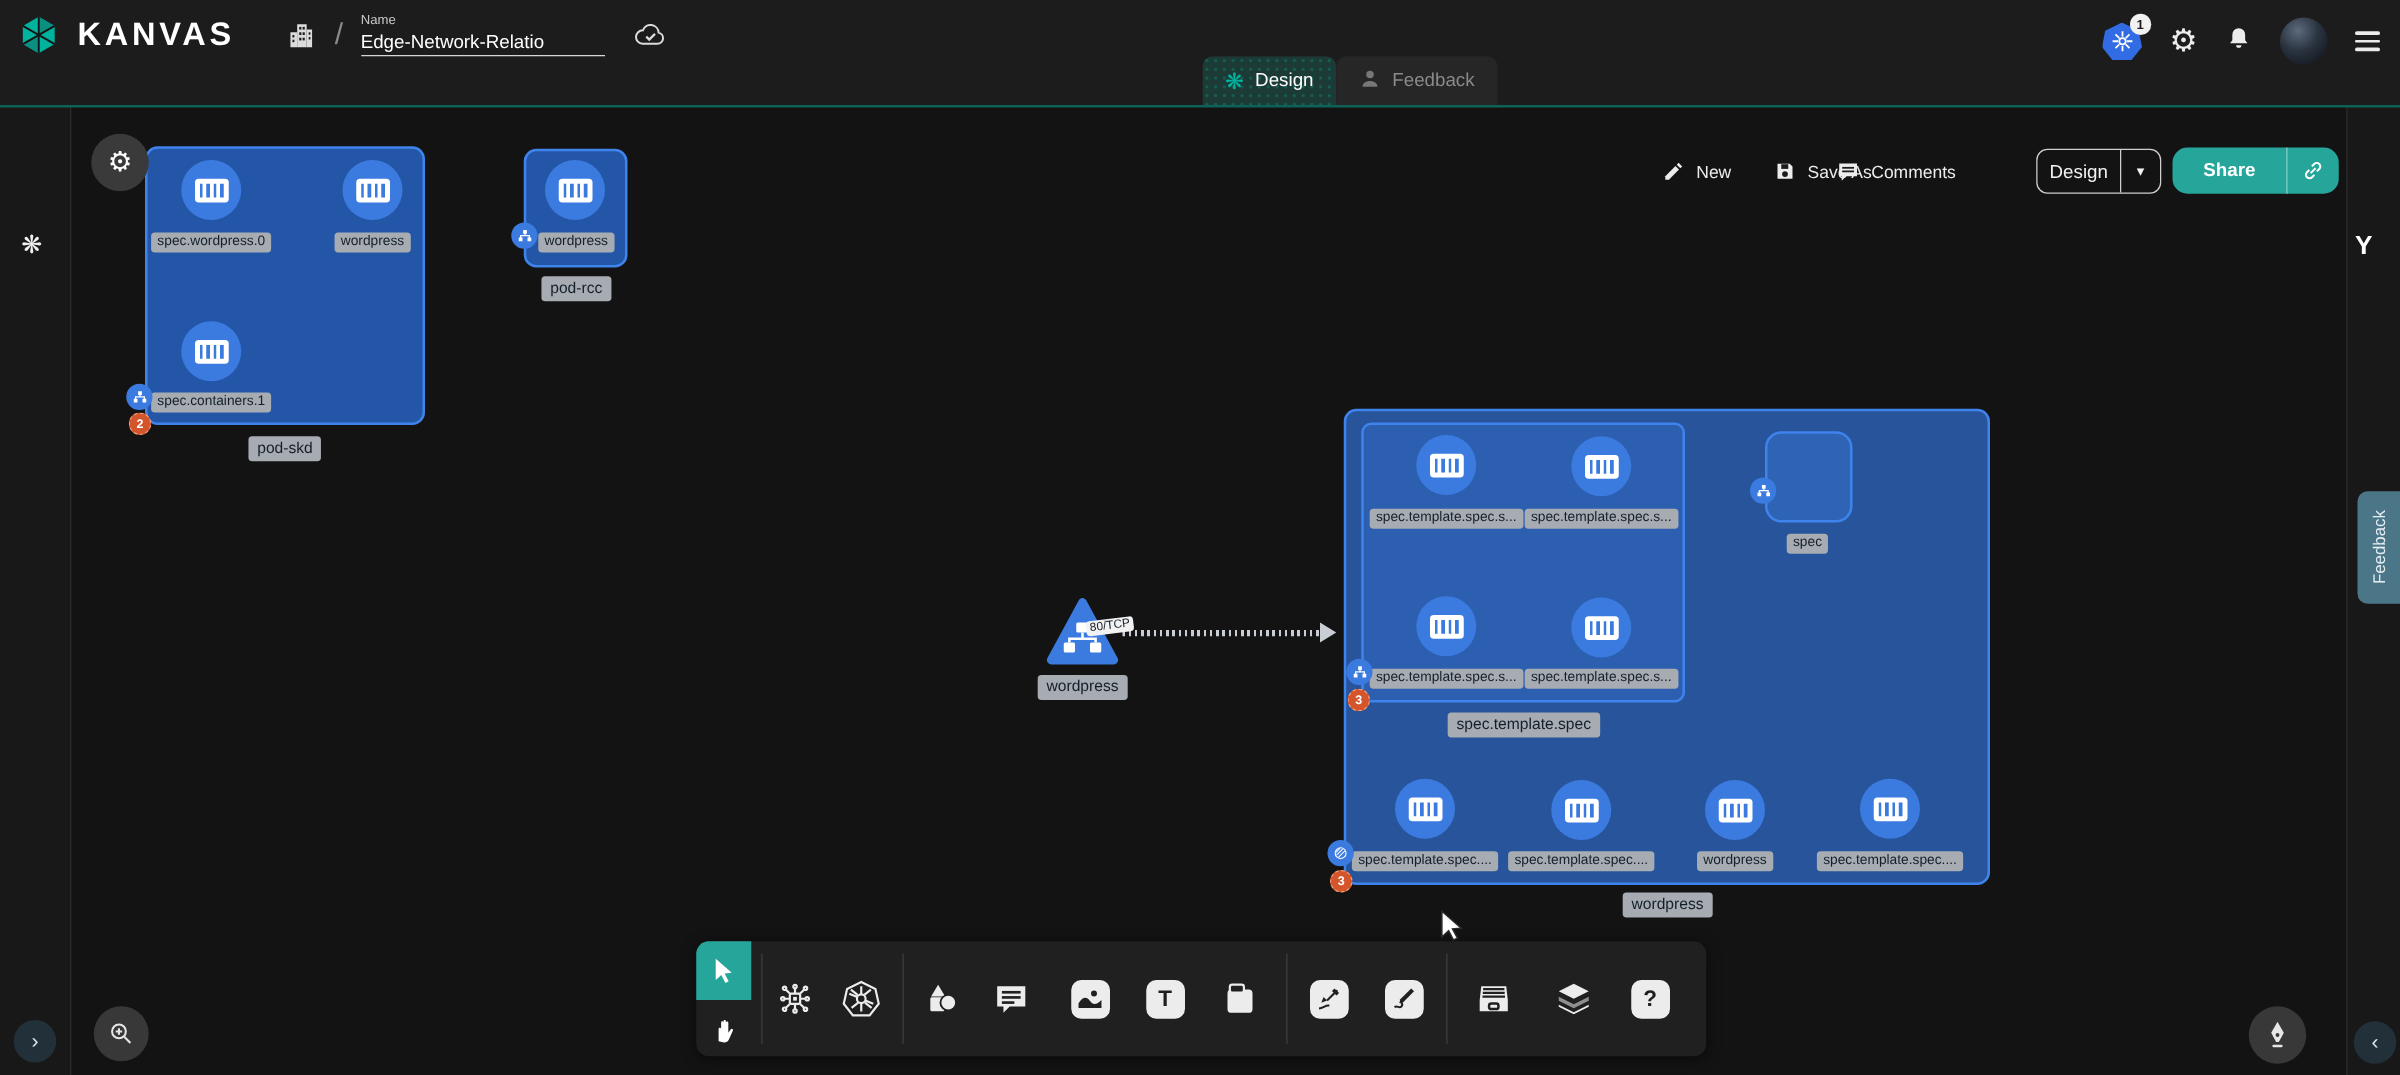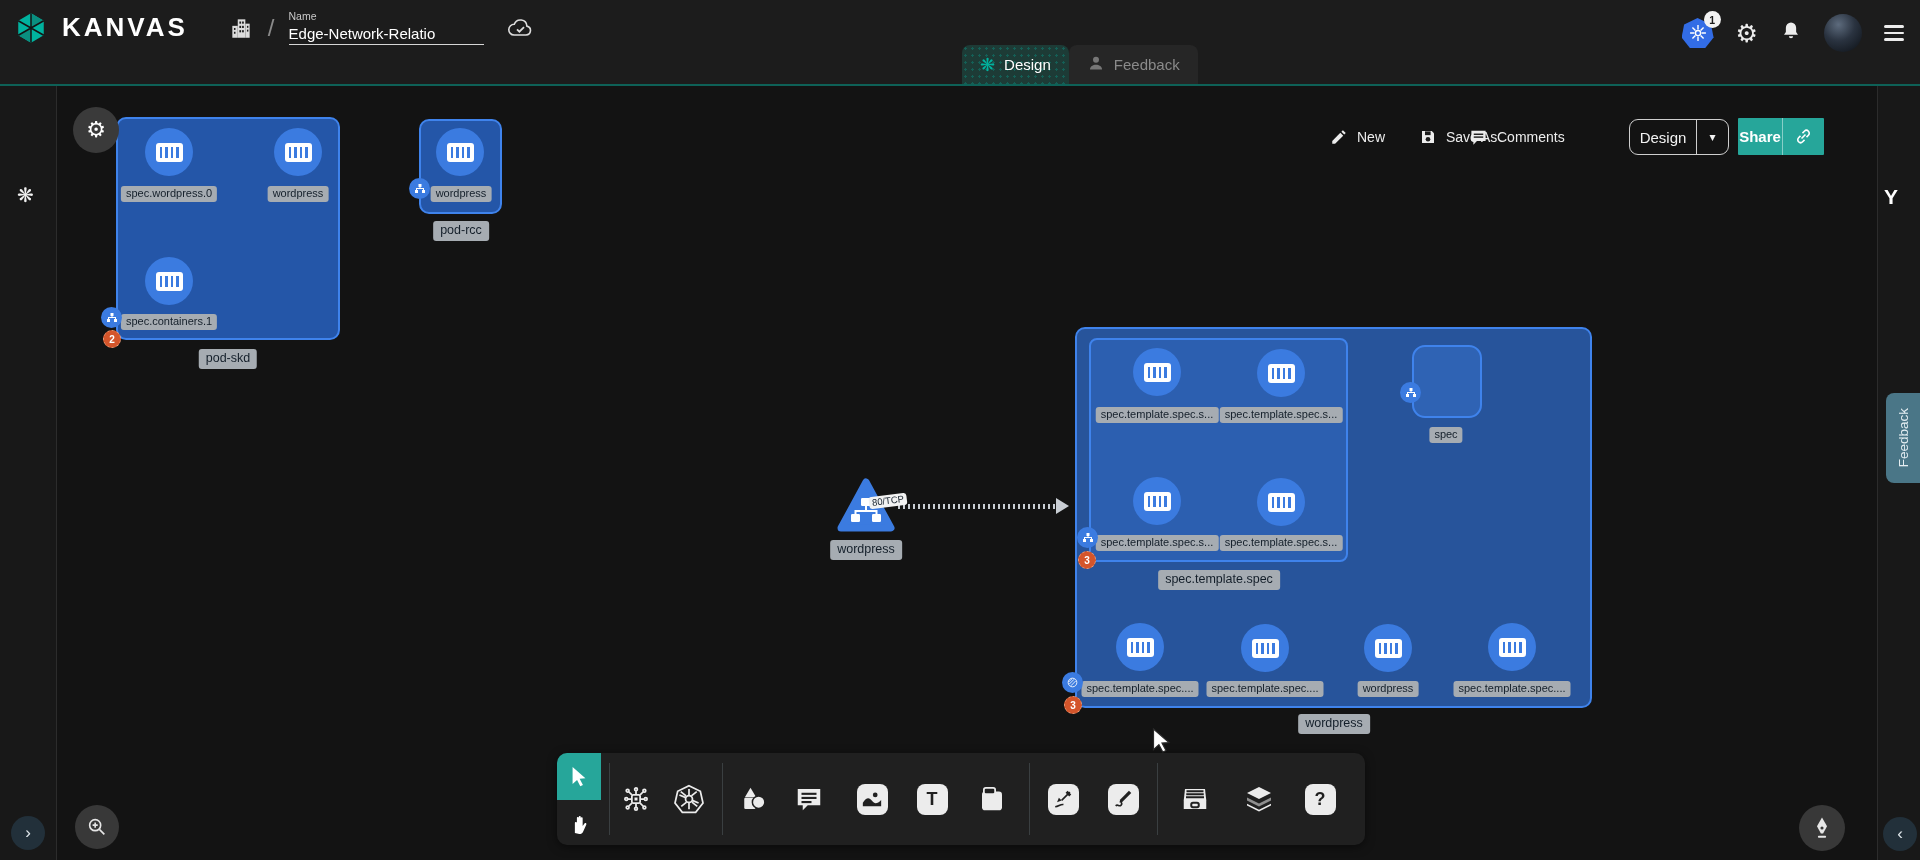--- a/index.html
+++ b/index.html
@@ -55,22 +55,22 @@
 
   
   .abar-item { position:absolute; top:120px; height:34px; display:flex; align-items:center; gap:9px;
       color:#ececec; font-size:14px; cursor:pointer; z-index:40; }
   .actions-btn { position:absolute; left:1629px; top:119px; width:100px; height:36px;
       border:1px solid #cfcfcf; border-radius:9px; display:flex; align-items:stretch;
       color:#f2f2f2; font-size:15px; z-index:40; }
   .actions-btn .txt { flex:1; display:flex; align-items:center; justify-content:center; }
   .actions-btn .caret { width:32px; border-left:1px solid #cfcfcf; display:flex;
       align-items:center; justify-content:center; font-size:12px; }
-  .share-btn { position:absolute; left:1738px; top:118px; width:86px; height:37px;
-      background:#26A69A; border-radius:1px; display:flex; align-items:stretch; z-index:40; }
+  .share-btn { position:absolute; left:1738px; top:118px; width:133px; height:37px;
+      background:#26A69A; border-radius:12px; display:flex; align-items:stretch; z-index:40; }
   .share-btn .txt { flex:1; display:flex; align-items:center; justify-content:center;
       color:#fff; font-size:15px; font-weight:700; }
   .share-btn .lnk { width:42px; border-left:1px solid rgba(255,255,255,.45);
       display:flex; align-items:center; justify-content:center; }
 
   
   .group { position:absolute; border:2px solid #3F83EC; border-radius:10px; }
   .g-podskd { left:116px; top:117px; width:224px; height:223px; background:#2456A8; }
   .g-podrcc { left:419px; top:119px; width:83px;  height:95px;  background:#2456A8; }
   .g-outer  { left:1075px; top:327px; width:517px; height:381px; background:#27549B; }

